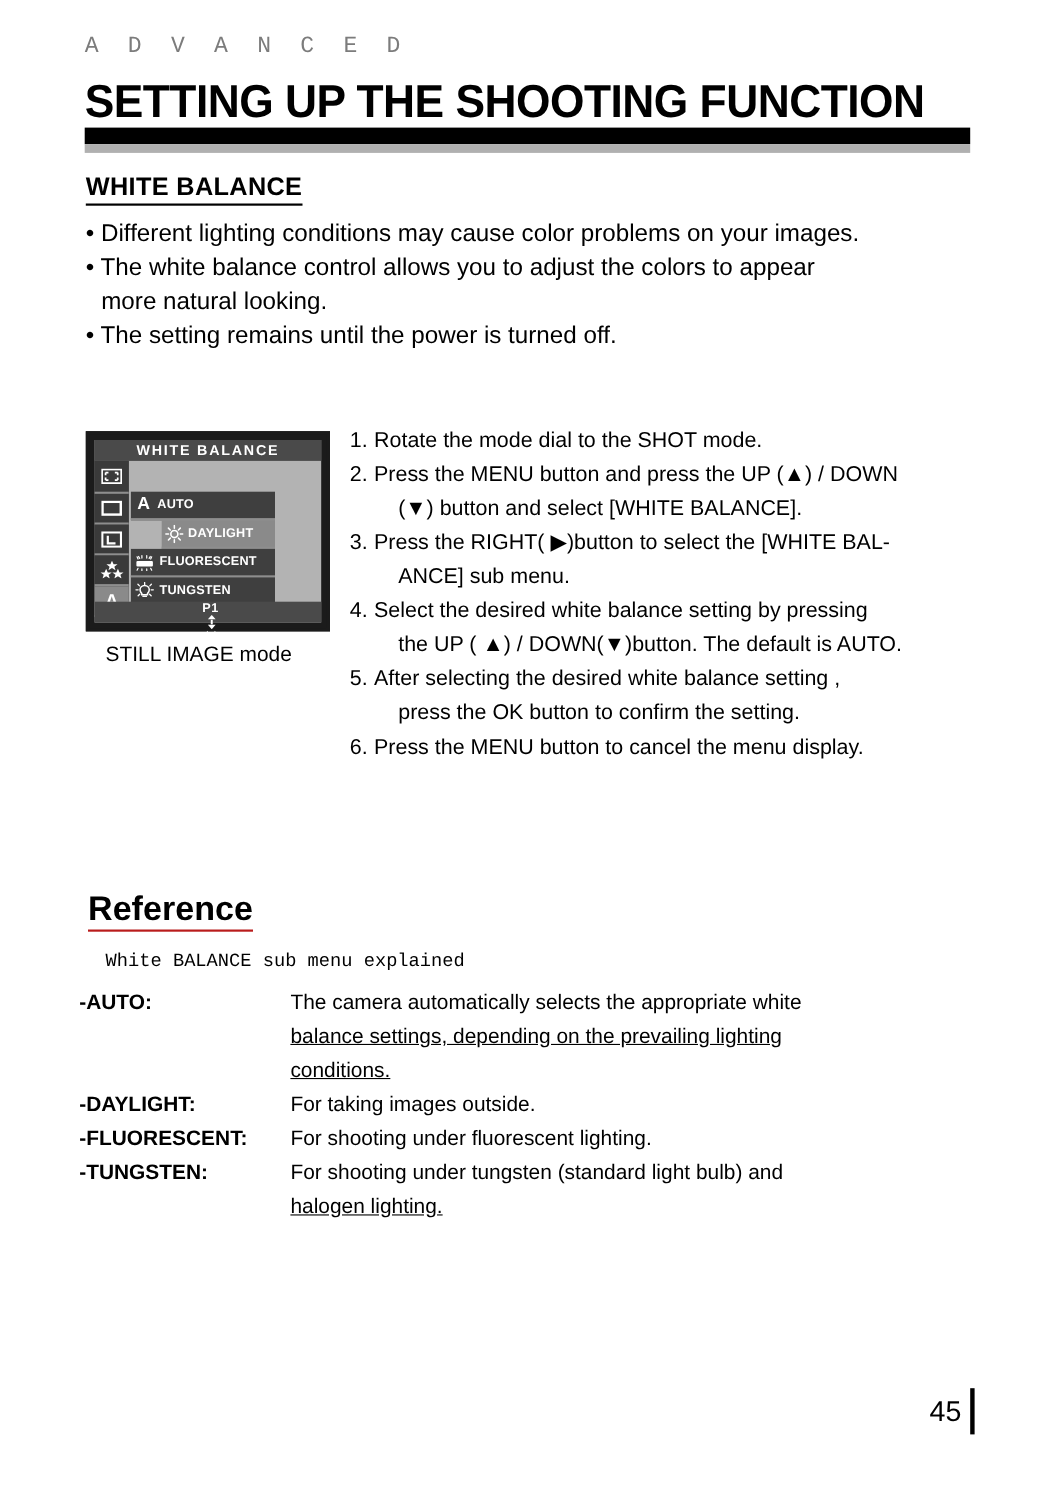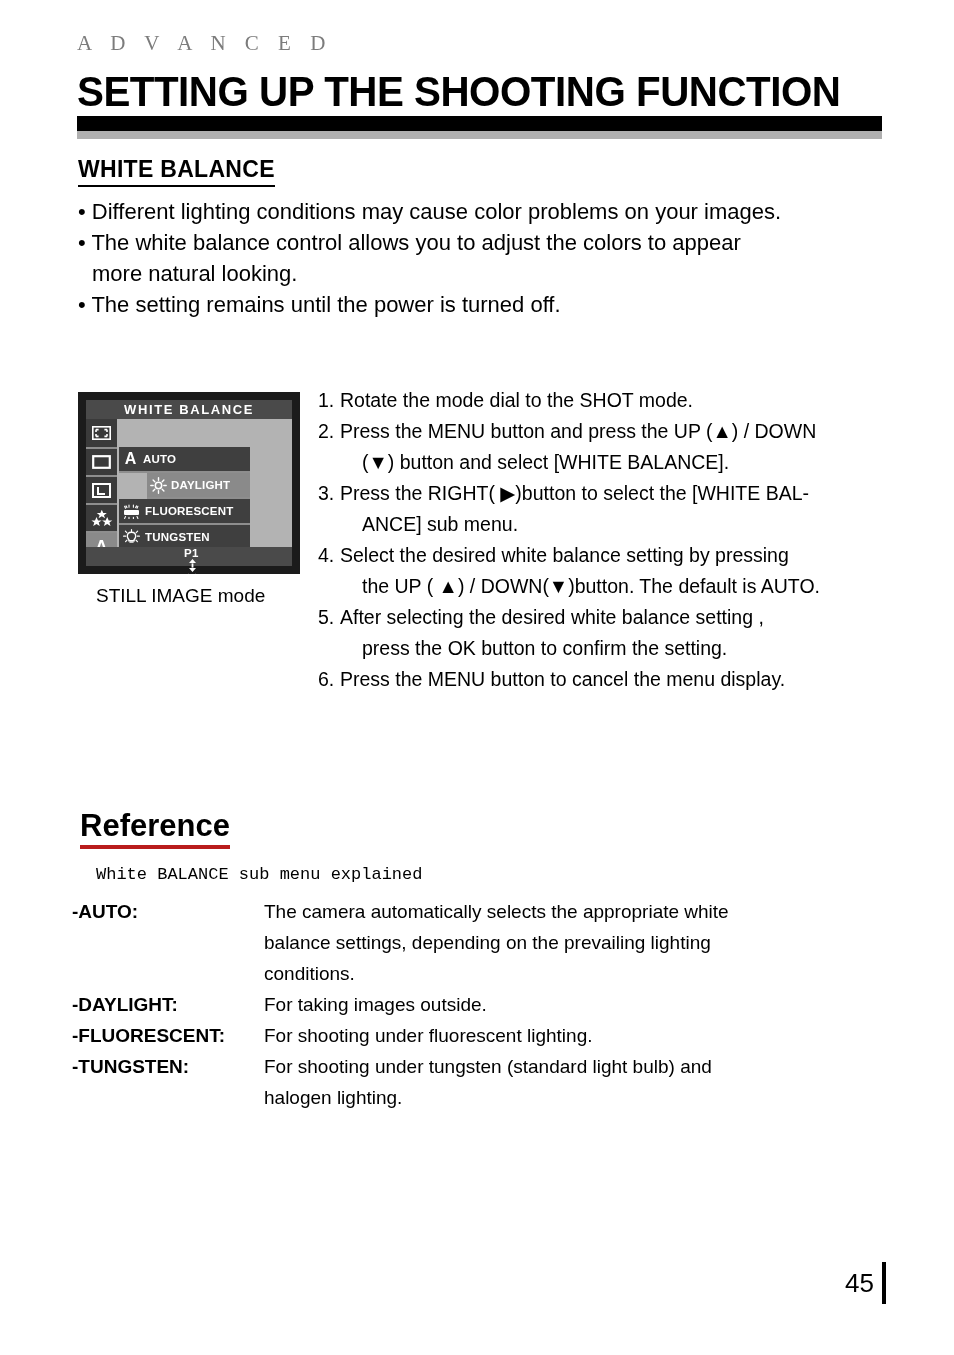--- a/index.html
+++ b/index.html
@@ -19,21 +19,21 @@
   .page {
     position: absolute;
     inset: 0;
   }
 
   
   .kicker {
     position: absolute;
     left: 77px;
     top: 31px;
-    font-family: Liberation Serif, serif;
+    font-family: Liberation Mono, monospace;
     font-size: 21px;
     letter-spacing: 7px;
     color: #7c7c7c;
     font-weight: 400;
     text-align: center;
   }
   .page-title {
     position: absolute;
     left: 77px;
     top: 68px;
@@ -203,21 +203,21 @@
   .step-txt { flex: 1; }
   .step-txt .cont { display: block; padding-left: 22px; }
 
   
   .ref-head {
     position: absolute;
     left: 80px;
     top: 808px;
     font-size: 31px;
     font-weight: bold;
-    border-bottom: 4px solid #b91c1c;
+    border-bottom: 2px solid #b91c1c;
     padding-bottom: 1px;
     display: inline-block;
   }
   .ref-intro {
     position: absolute;
     left: 96px;
     top: 865px;
     font-size: 17px;
     font-family: Liberation Mono, monospace;
   }
@@ -229,21 +229,21 @@
     font-size: 19px;
     line-height: 31px;
   }
   .ref-row { display: flex; }
   .ref-term {
     width: 192px;
     flex: 0 0 192px;
     font-weight: bold;
   }
   .ref-def { flex: 1; }
-  .ref-def .cont { display: block; }
+  .ref-def .cont { display: block; text-decoration: underline; }
 
   
   .pagenum {
     position: absolute;
     right: 80px;
     top: 1268px;
     font-size: 26px;
   }
   .page-bar {
     position: absolute;

